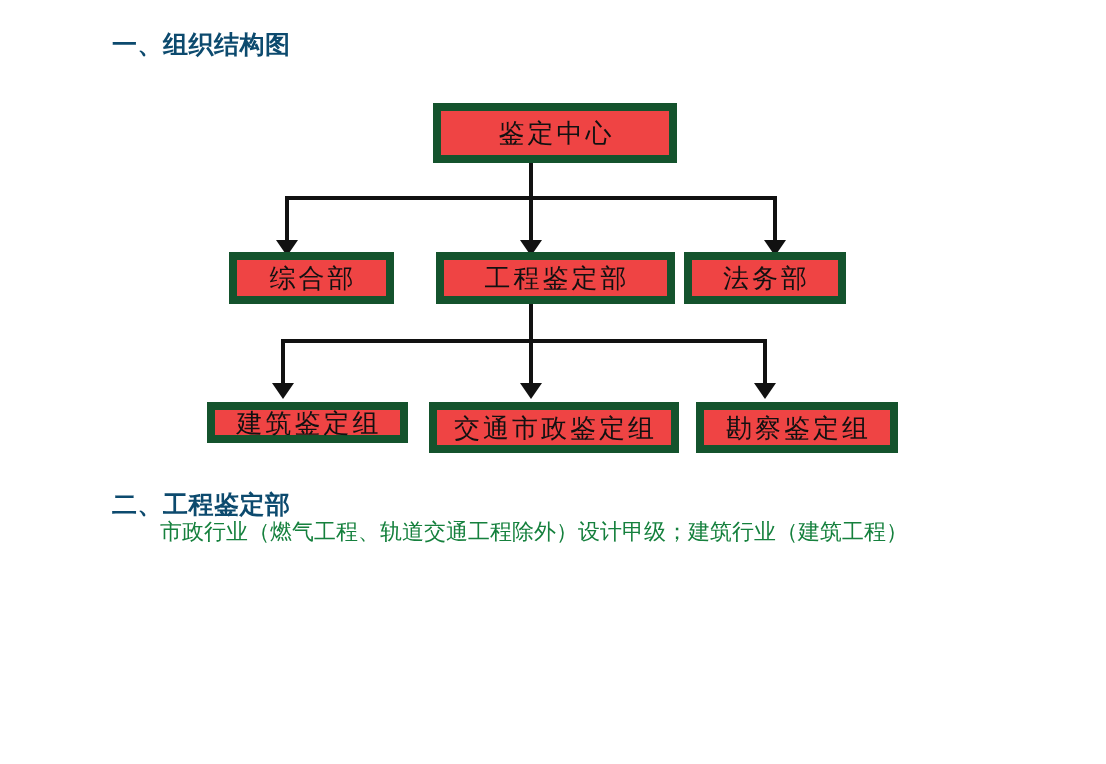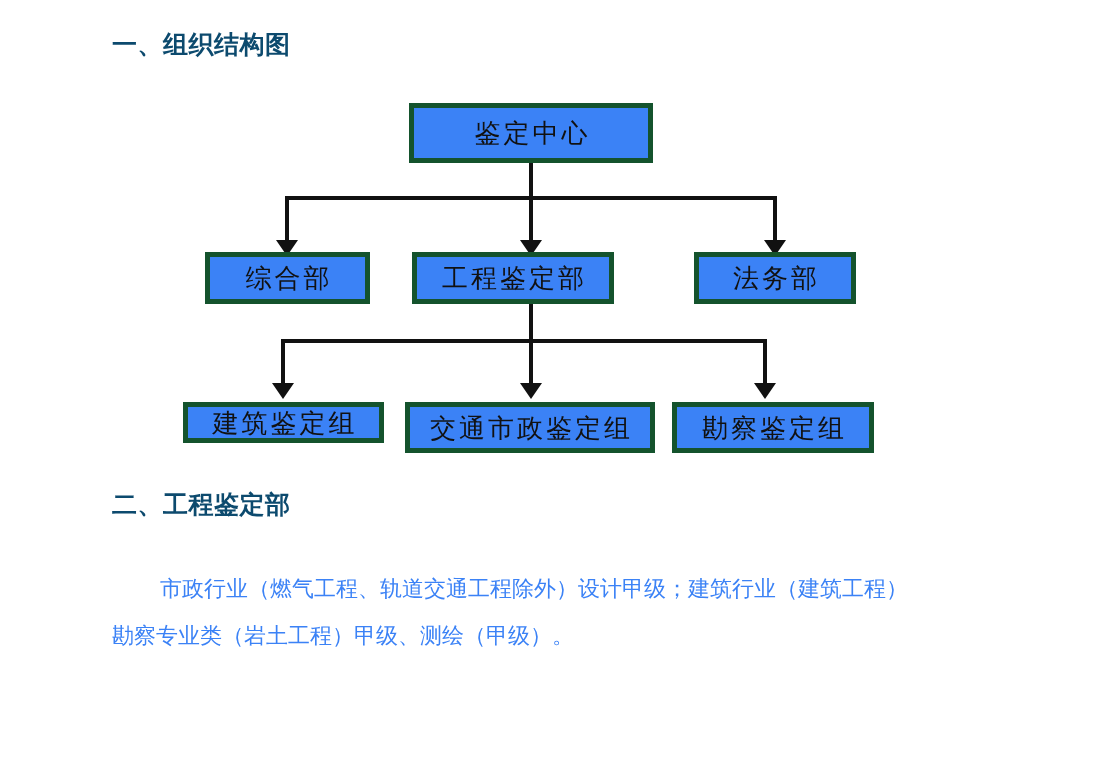--- a/index.html
+++ b/index.html
@@ -37,58 +37,59 @@
   .chart {
     position: absolute;
     left: 0;
     top: 80px;
     width: 1106px;
     height: 395px;
   }
   .node {
     position: absolute;
     box-sizing: border-box;
-    border: 5px solid #14532d;
-    background: #3b82f6;
+    border: 8px solid #14532d;
+    background: #ef4444;
     display: flex;
     align-items: center;
     justify-content: center;
     font-family: "DejaVu Serif", "Liberation Serif", serif;
     font-size: 26px;
     letter-spacing: 3px;
     text-indent: 3px;
     color: #111;
     white-space: nowrap;
     line-height: 1;
+    margin-left: 24px;
   }
   .line {
     position: absolute;
     background: #111;
   }
   .vline { width: 4px; }
   .hline { height: 4px; }
   .arrow {
     position: absolute;
     width: 0;
     height: 0;
     border-left: 11px solid transparent;
     border-right: 11px solid transparent;
     border-top: 16px solid #111;
   }
 
   
   .para {
     position: absolute;
     left: 112px;
-    top: 567px;
+    top: 508px;
     width: 845px;
-    font-family: Liberation Mono, monospace;
+    font-family: Liberation Serif, serif;
     font-size: 22px;
     line-height: 47px;
-    color: #3b82f6;
+    color: #15803d;
     text-align: justify;
     text-justify: inter-ideograph;
   }
   .para-line { display: block; white-space: nowrap; }
   .para-indent { padding-left: 48px; }
 </style>
 </head>
 <body>
 
 <div class="page">
@@ -102,37 +103,36 @@
     <div class="line vline" style="left:529px; top:83px; height:37px;"></div>
     <div class="line hline" style="left:285px; top:116px; width:492px;"></div>
     <div class="line vline" style="left:285px; top:116px; height:49px;"></div>
     <div class="line vline" style="left:529px; top:116px; height:49px;"></div>
     <div class="line vline" style="left:773px; top:116px; height:49px;"></div>
     <div class="arrow" style="left:276px; top:160px;"></div>
     <div class="arrow" style="left:520px; top:160px;"></div>
     <div class="arrow" style="left:764px; top:160px;"></div>
 
     <div class="node" style="left:205px; top:172px; width:165px; height:52px;">综合部</div>
-    <div class="node" style="left:412px; top:172px; width:202px; height:52px;">工程鉴定部</div>
-    <div class="node" style="left:694px; top:172px; width:162px; height:52px;">法务部</div>
+    <div class="node" style="left:412px; top:172px; width:239px; height:52px;">工程鉴定部</div>
+    <div class="node" style="left:660px; top:172px; width:162px; height:52px;">法务部</div>
 
     <div class="line vline" style="left:529px; top:224px; height:37px;"></div>
     <div class="line hline" style="left:281px; top:259px; width:486px;"></div>
     <div class="line vline" style="left:281px; top:259px; height:49px;"></div>
     <div class="line vline" style="left:529px; top:259px; height:49px;"></div>
     <div class="line vline" style="left:763px; top:259px; height:49px;"></div>
     <div class="arrow" style="left:272px; top:303px;"></div>
     <div class="arrow" style="left:520px; top:303px;"></div>
     <div class="arrow" style="left:754px; top:303px;"></div>
 
     <div class="node" style="left:183px; top:322px; width:201px; height:41px;">建筑鉴定组</div>
     <div class="node" style="left:405px; top:322px; width:250px; height:51px;text-align:center;">交通市政鉴定组</div>
     <div class="node" style="left:672px; top:322px; width:202px; height:51px;">勘察鉴定组</div>
   </div>
 
   <div class="heading" id="heading-2">二、工程鉴定部</div>
 
   <div class="para">
     <span class="para-line para-indent">市政行业（燃气工程、轨道交通工程除外）设计甲级；建筑行业（建筑工程）</span>
-    <span class="para-line">勘察专业类（岩土工程）甲级、测绘（甲级）。</span>
   </div>
 
 </div>
 
 </body></html>

